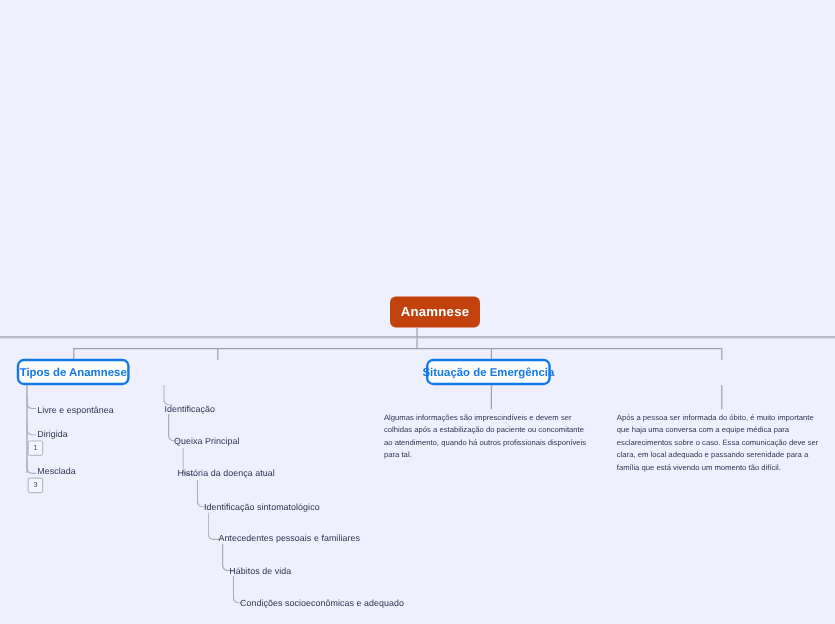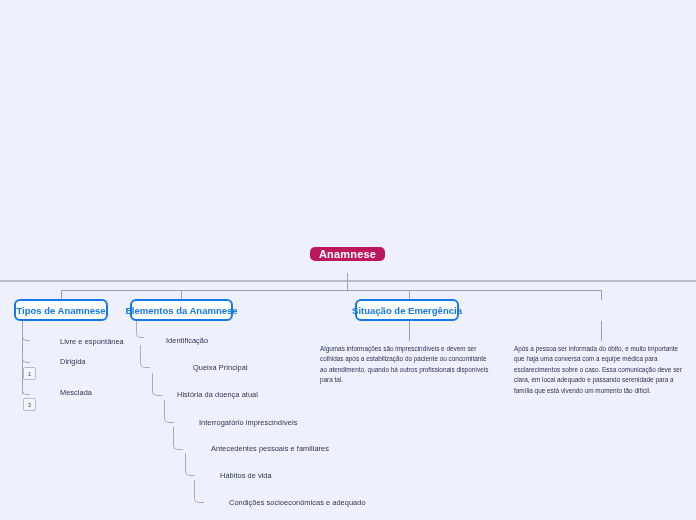--- a/index.html
+++ b/index.html
@@ -33,25 +33,25 @@
   .conn-v { width: 1px; }
   .conn-h { height: 1px; }
   .elbow {
     position: absolute;
     border-left: 1px solid #a9aebb;
     border-bottom: 1px solid #a9aebb;
     border-bottom-left-radius: 5px;
   }
   .root-node {
     position: absolute;
-    left: 310px;
+    left: 325px;
     top: 247px;
     width: 75px;
-    height: 14px;
-    background: #be185d;
+    height: 26px;
+    background: #c2410c;
     border-radius: 5px;
     display: flex;
     align-items: center;
     justify-content: center;
     color: #ffffff;
     font-size: 11px;
     font-weight: bold;
     letter-spacing: 0.2px;
   }
   .branch-node {
@@ -69,21 +69,20 @@
     white-space: nowrap;
     padding: 0 3px;
     box-sizing: border-box;
   }
   .leaf-label {
     position: absolute;
     font-size: 7.4px;
     color: #2b3350;
     white-space: nowrap;
     letter-spacing: 0.05px;
-    margin-left: 29px;
   }
   .count-badge {
     position: absolute;
     width: 11px;
     height: 11px;
     border: 1px solid #b7bcca;
     border-radius: 2px;
     background: #f4f6fe;
     display: flex;
     align-items: center;
@@ -127,33 +126,32 @@
   <div class="leaf-label" style="left:31px; top:337px;">Livre e espontânea</div>
 
   <div class="elbow" style="left:22px; top:352px; width:7px; height:10px;"></div>
   <div class="leaf-label" style="left:31px; top:357px;">Dirigida</div>
   <div class="count-badge" style="left:23px; top:367px;">1</div>
 
   <div class="elbow" style="left:22px; top:384px; width:7px; height:10px;"></div>
   <div class="leaf-label" style="left:31px; top:388px;">Mesclada</div>
   <div class="count-badge" style="left:23px; top:398px;">3</div>
 
-  <div class="branch-node" style="left:130px; top:299px; width:103px;">Elementos da Anamnese</div>
 
   <div class="elbow" style="left:136px; top:321px; width:7px; height:16px;"></div>
   <div class="leaf-label" style="left:137px; top:336px;">Identificação</div>
 
   <div class="elbow" style="left:140px; top:345px; width:9px; height:22px;"></div>
-  <div class="leaf-label" style="left:164px; top:363px;text-align:right;">Queixa Principal</div>
+  <div class="leaf-label" style="left:145px; top:363px;text-align:right;">Queixa Principal</div>
 
   <div class="elbow" style="left:152px; top:373px; width:9px; height:22px;"></div>
   <div class="leaf-label" style="left:148px; top:390px;">História da doença atual</div>
 
   <div class="elbow" style="left:164px; top:400px; width:9px; height:22px;"></div>
-  <div class="leaf-label" style="left:170px; top:418px;">Interrogatório imprescindíveis</div>
+  <div class="leaf-label" style="left:170px; top:418px;">Identificação sintomatológico</div>
 
   <div class="elbow" style="left:173px; top:427px; width:9px; height:22px;"></div>
   <div class="leaf-label" style="left:182px; top:444px;">Antecedentes pessoais e familiares</div>
 
   <div class="elbow" style="left:185px; top:453px; width:9px; height:22px;"></div>
   <div class="leaf-label" style="left:191px; top:471px;">Hábitos de vida</div>
 
   <div class="elbow" style="left:194px; top:480px; width:9px; height:22px;"></div>
   <div class="leaf-label" style="left:200px; top:498px;">Condições socioeconômicas e adequado</div>
 

